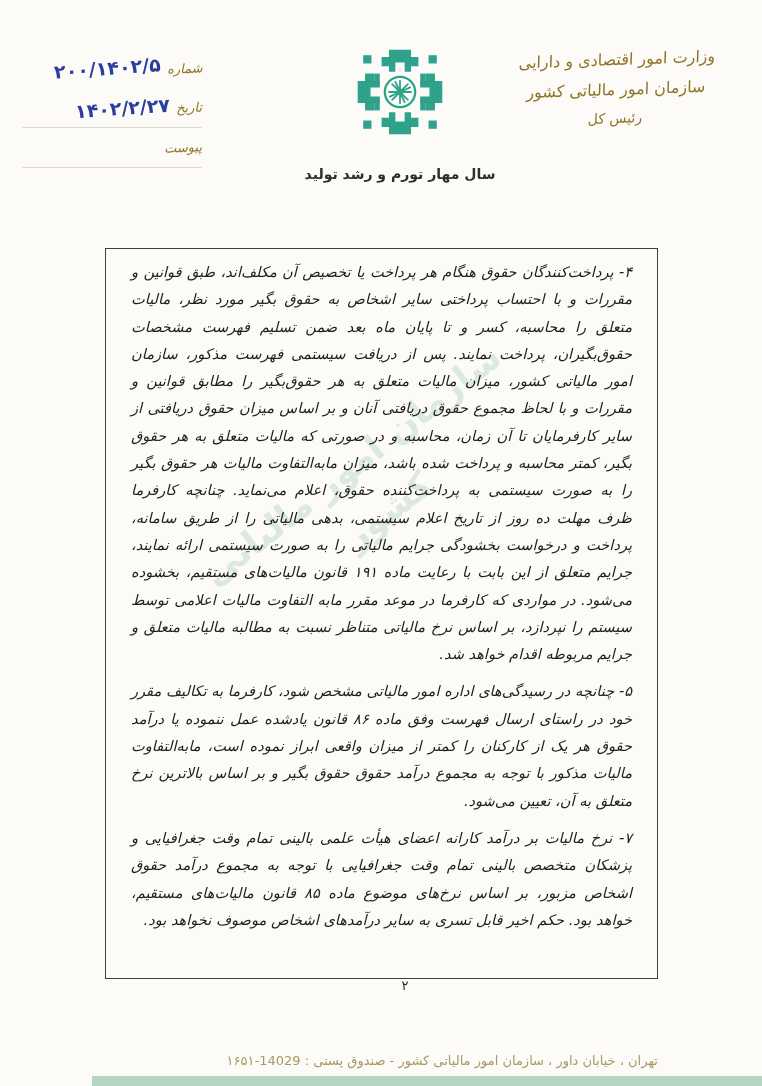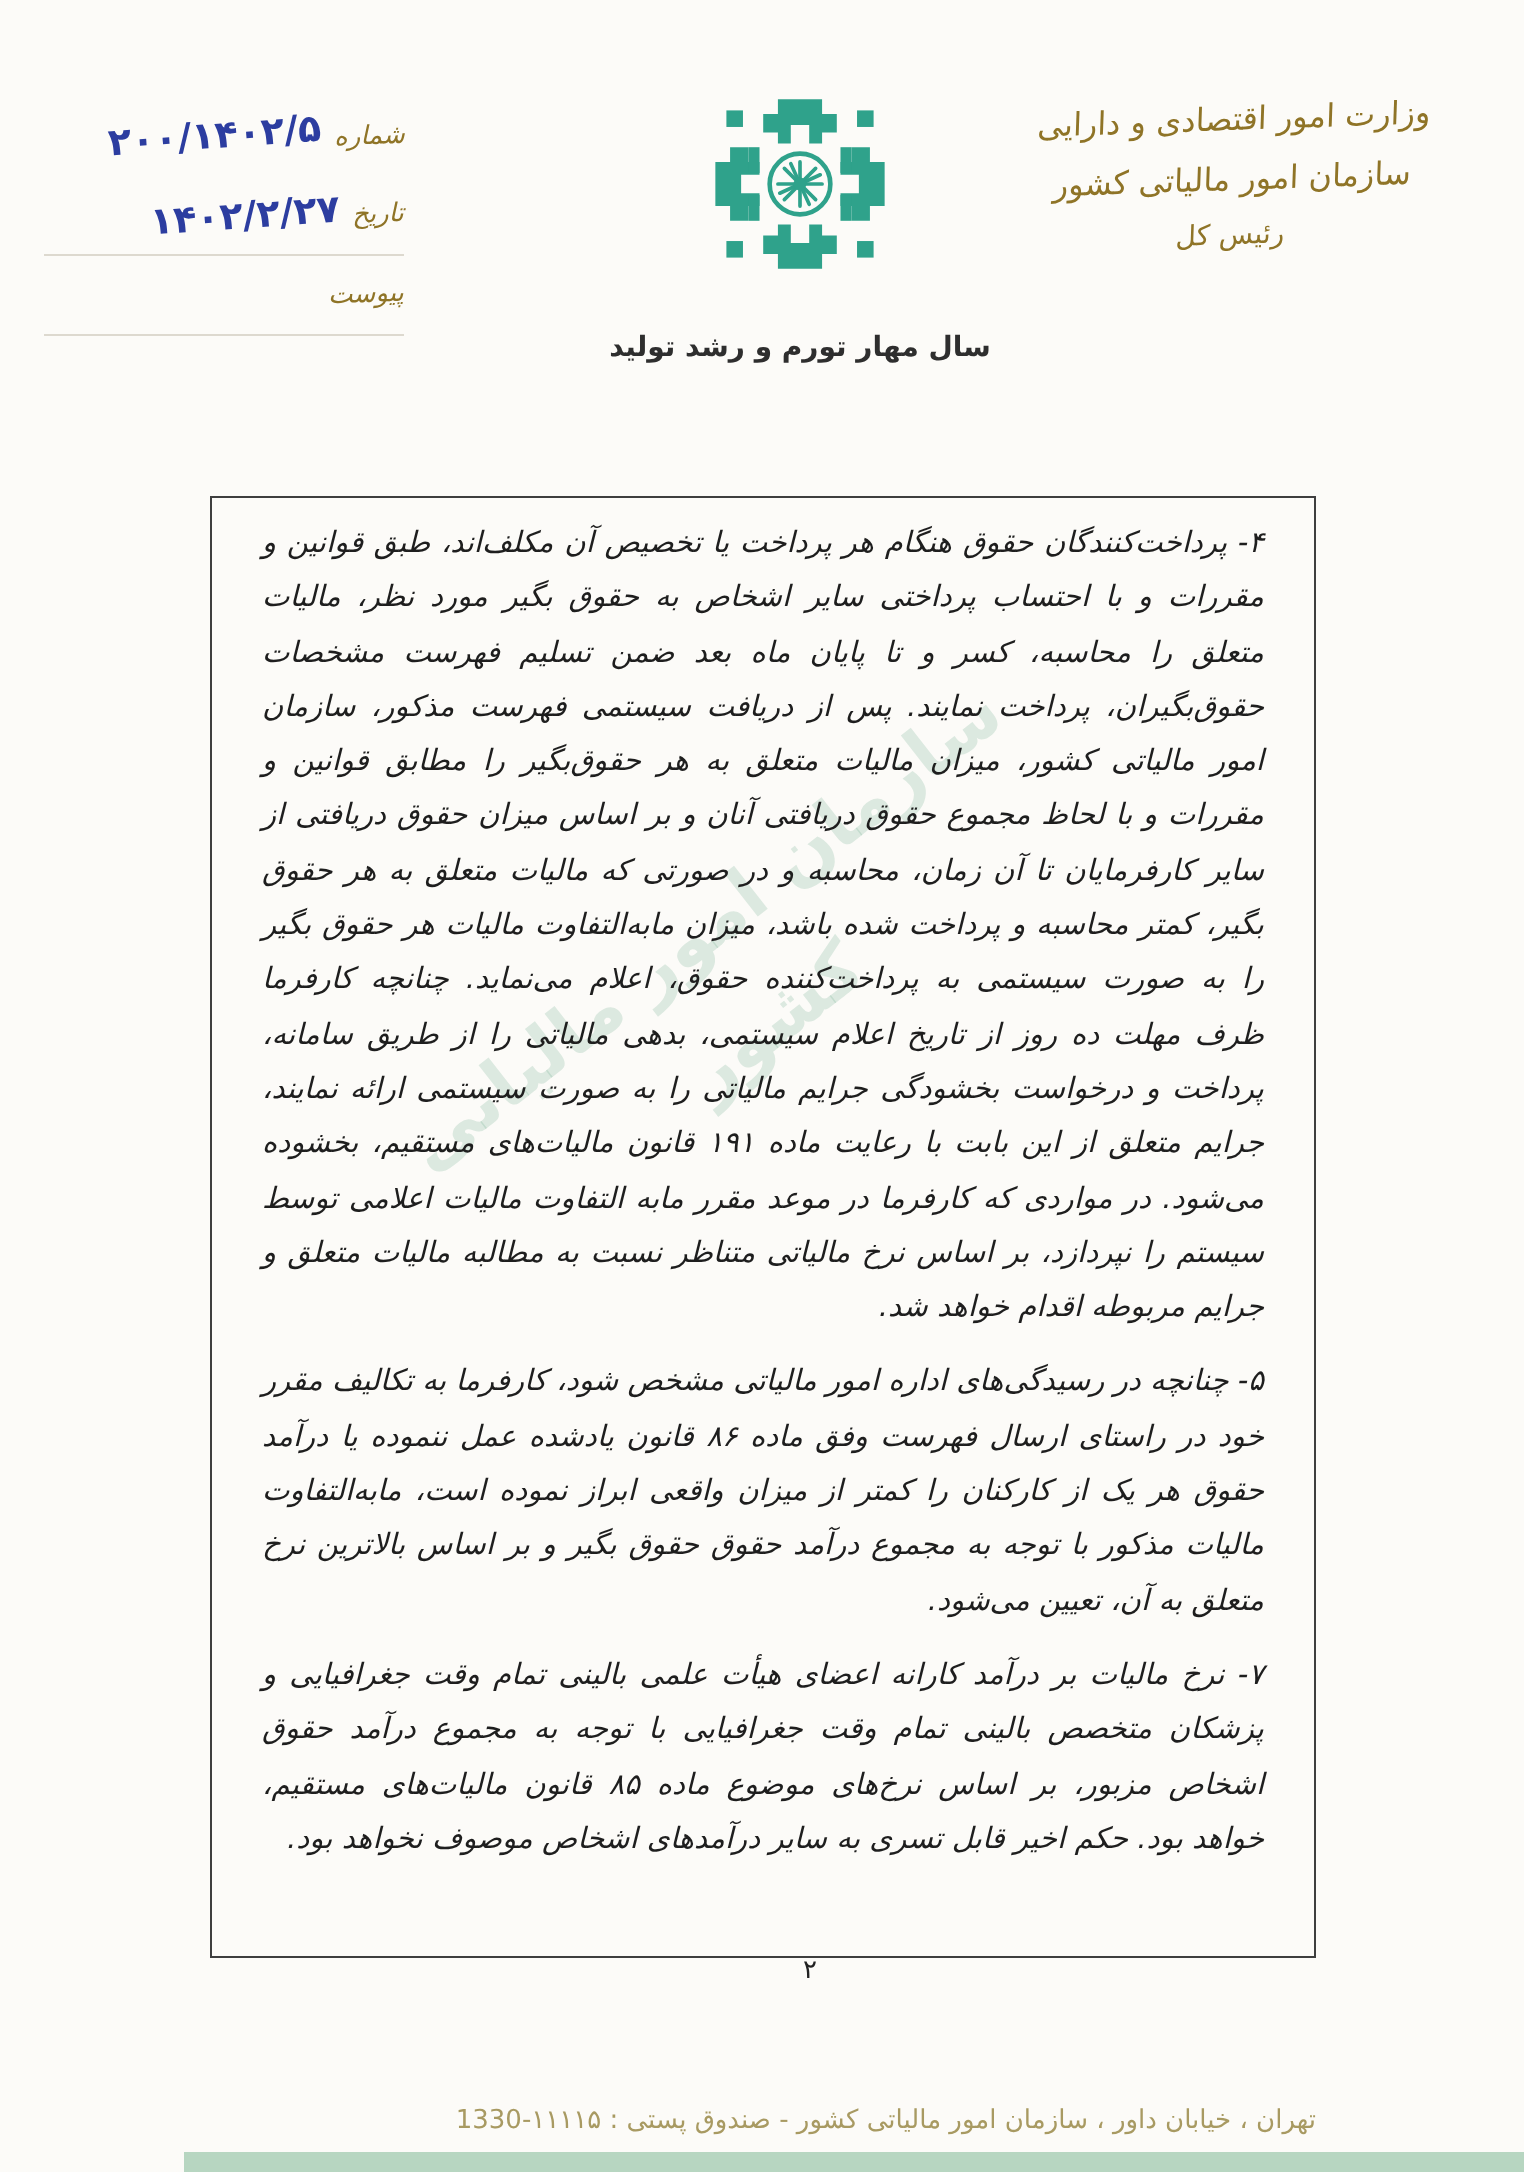--- a/index.html
+++ b/index.html
@@ -122,16 +122,16 @@
   <div class="body-box">
     <div>
         <p>۴- پرداخت‌کنندگان حقوق هنگام هر پرداخت یا تخصیص آن مکلف‌اند، طبق قوانین و مقررات و با احتساب پرداختی سایر اشخاص به حقوق بگیر مورد نظر، مالیات متعلق را محاسبه، کسر و تا پایان ماه بعد ضمن تسلیم فهرست مشخصات حقوق‌بگیران، پرداخت نمایند. پس از دریافت سیستمی فهرست مذکور، سازمان امور مالیاتی کشور، میزان مالیات متعلق به هر حقوق‌بگیر را مطابق قوانین و مقررات و با لحاظ مجموع حقوق دریافتی آنان و بر اساس میزان حقوق دریافتی از سایر کارفرمایان تا آن زمان، محاسبه و در صورتی که مالیات متعلق به هر حقوق بگیر، کمتر محاسبه و پرداخت شده باشد، میزان مابه‌التفاوت مالیات هر حقوق بگیر را به صورت سیستمی به پرداخت‌کننده حقوق، اعلام می‌نماید. چنانچه کارفرما ظرف مهلت ده روز از تاریخ اعلام سیستمی، بدهی مالیاتی را از طریق سامانه، پرداخت و درخواست بخشودگی جرایم مالیاتی را به صورت سیستمی ارائه نمایند، جرایم متعلق از این بابت با رعایت ماده ۱۹۱ قانون مالیات‌های مستقیم، بخشوده می‌شود. در مواردی که کارفرما در موعد مقرر مابه التفاوت مالیات اعلامی توسط سیستم را نپردازد، بر اساس نرخ مالیاتی متناظر نسبت به مطالبه مالیات متعلق و جرایم مربوطه اقدام خواهد شد.</p>
         <p>۵- چنانچه در رسیدگی‌های اداره امور مالیاتی مشخص شود، کارفرما به تکالیف مقرر خود در راستای ارسال فهرست وفق ماده ۸۶ قانون یادشده عمل ننموده یا درآمد حقوق هر یک از کارکنان را کمتر از میزان واقعی ابراز نموده است، مابه‌التفاوت مالیات مذکور با توجه به مجموع درآمد حقوق حقوق بگیر و بر اساس بالاترین نرخ متعلق به آن، تعیین می‌شود.</p>
         <p>۷- نرخ مالیات بر درآمد کارانه اعضای هیأت علمی بالینی تمام وقت جغرافیایی و پزشکان متخصص بالینی تمام وقت جغرافیایی با توجه به مجموع درآمد حقوق اشخاص مزبور، بر اساس نرخ‌های موضوع ماده ۸۵ قانون مالیات‌های مستقیم، خواهد بود. حکم اخیر قابل تسری به سایر درآمدهای اشخاص موصوف نخواهد بود.</p>
       </div>
   </div>
 
   <div class="page-num">۲</div>
 
-  <div class="footer-address">تهران ، خیابان داور ، سازمان امور مالیاتی کشور - صندوق پستی : ۱۱۱۱۵-1330</div>
+  <div class="footer-address">تهران ، خیابان داور ، سازمان امور مالیاتی کشور - صندوق پستی : 14029-۱۶۵۱</div>
   <div class="footer-bar"></div>
 
 </div>
 
 </body></html>

